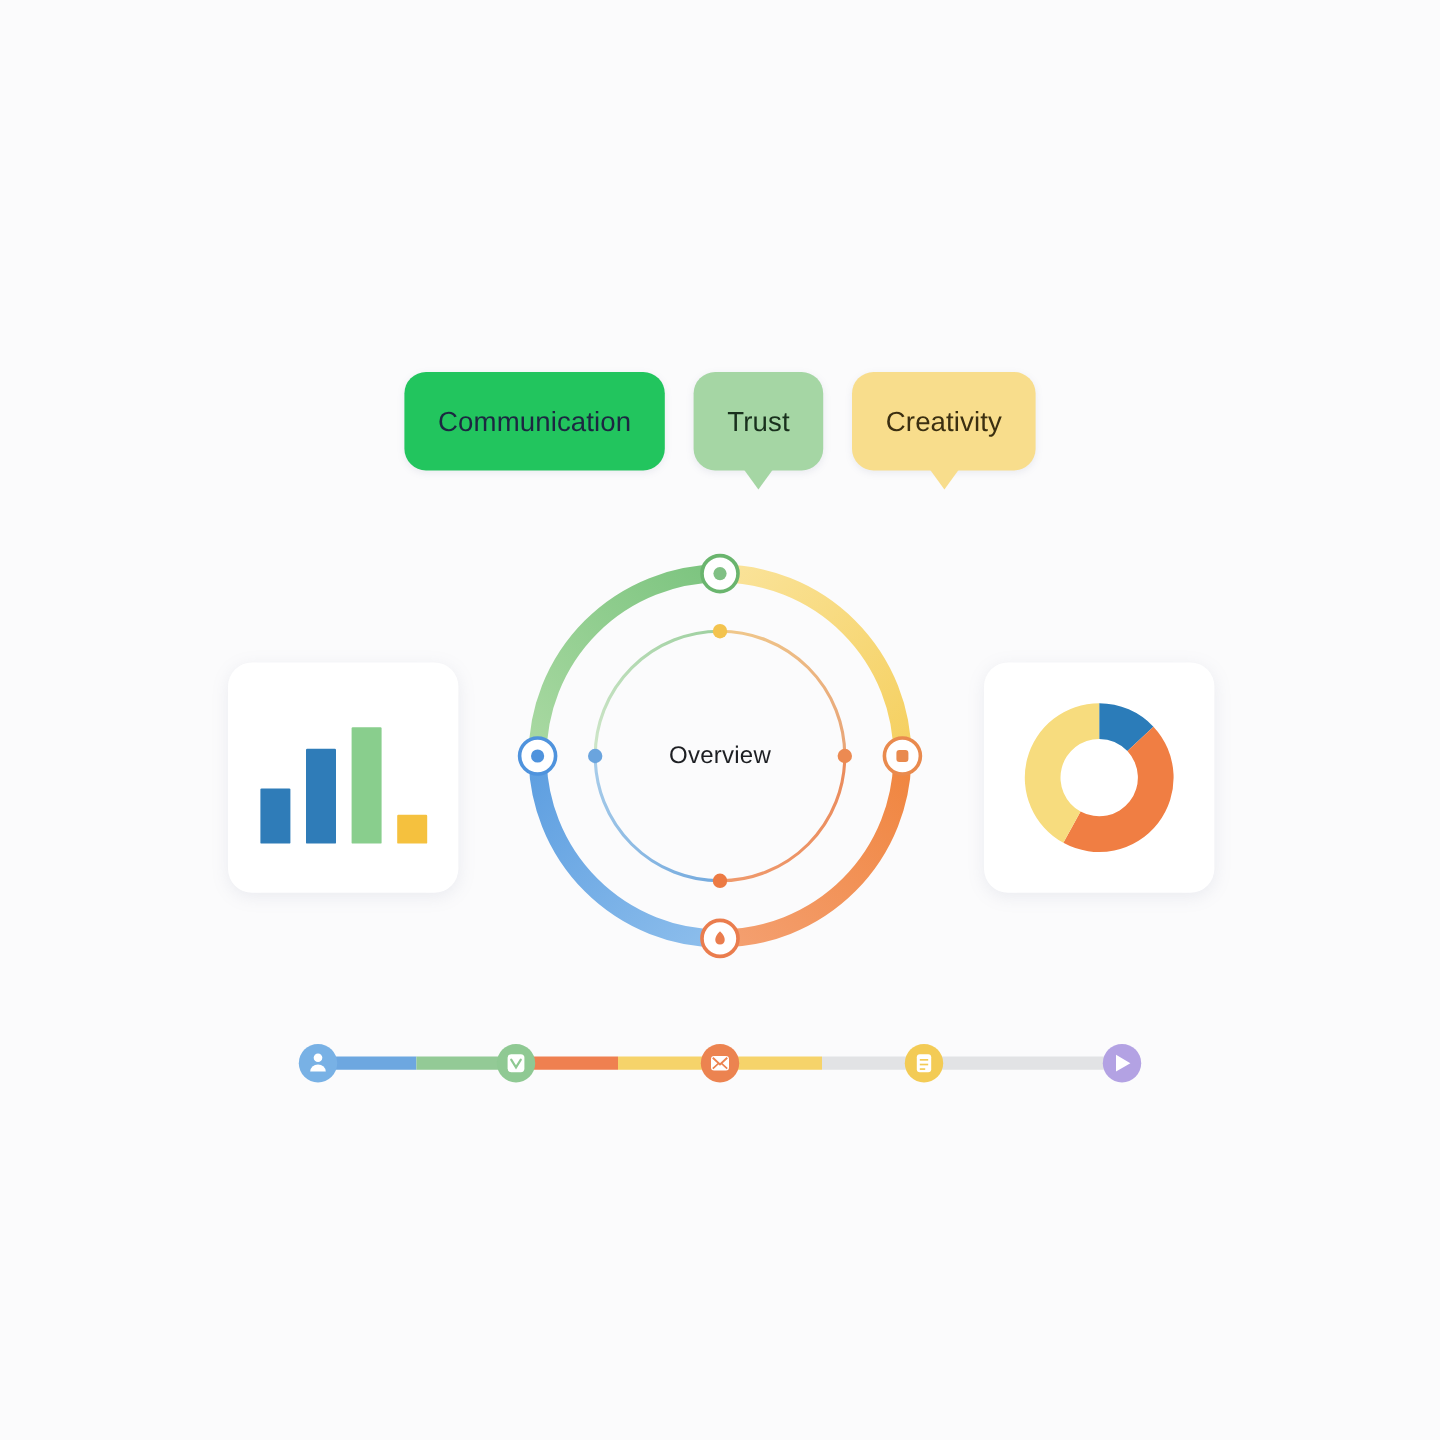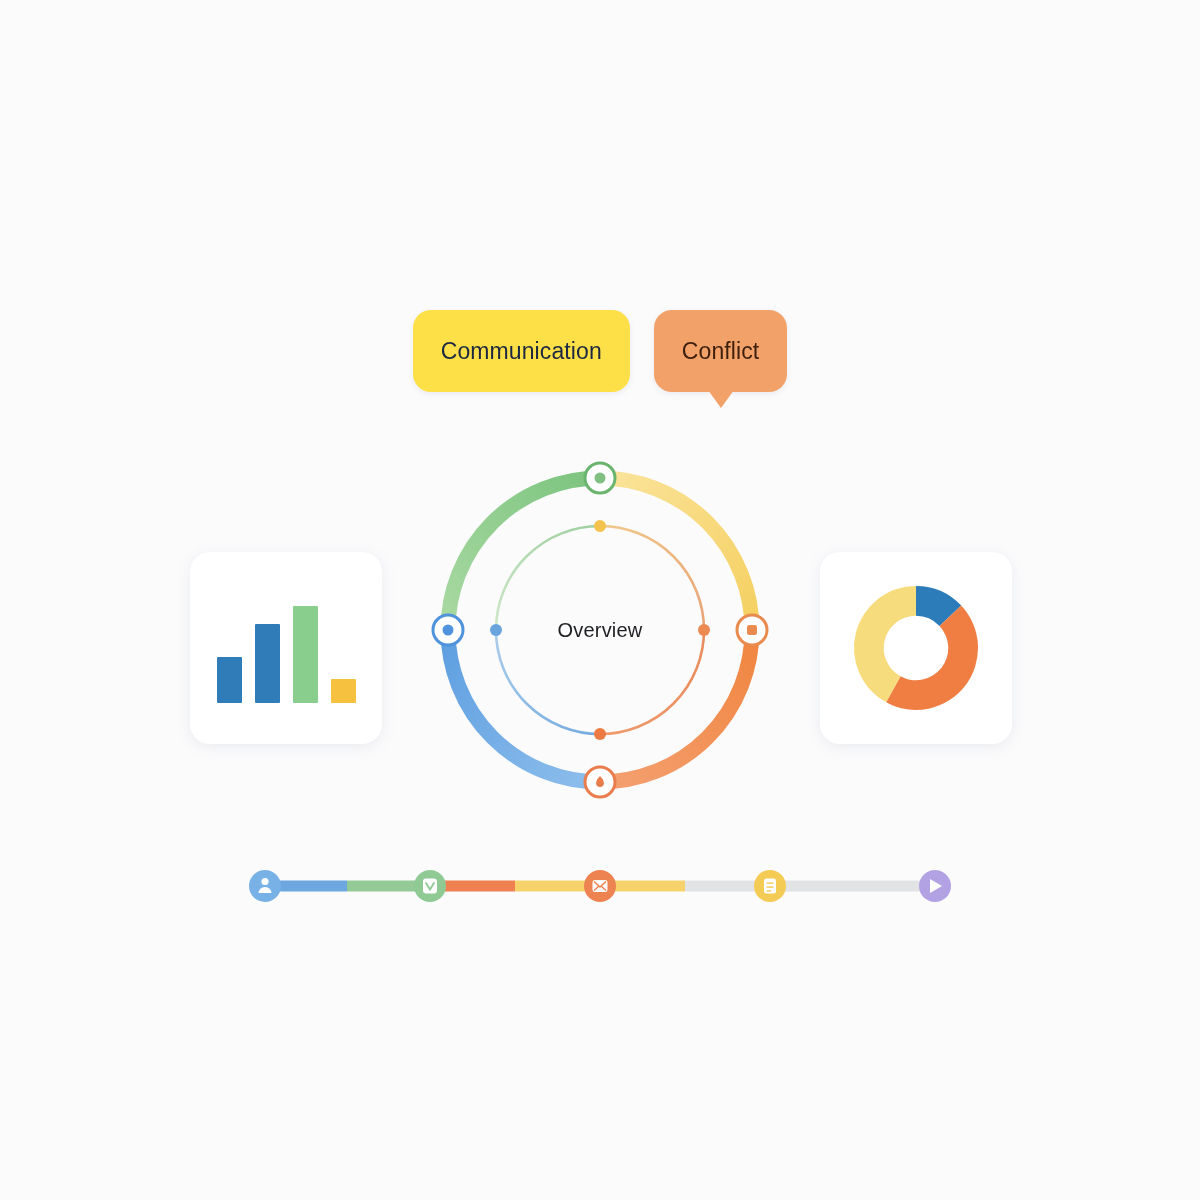--- a/index.html
+++ b/index.html
@@ -60,29 +60,35 @@
   #timeline { position: absolute; left: 245px; top: 866px; width: 710px; height: 40px; }
   #timeline svg { display: block; }
 </style>
 </head>
 <body>
 
 <div id="stage">
 
   <div id="pill-row">
     <div class="pill-wrap">
-      <div class="pill" style="background: #fde047; color: rgb(28, 39, 65);">
+      <div class="pill" style="background: #22c55e; color: rgb(28, 39, 65);">
         <span>Communication</span>
       </div>
     </div>
     <div class="pill-wrap">
-      <div class="pill" style="background: rgb(242, 161, 105); color: rgb(60, 31, 13);">
-        <span>Conflict</span>
-      </div>
-      <div class="pill-tail" style="border-top-color: rgb(242, 161, 105);"></div>
+      <div class="pill" style="background: rgb(165, 214, 164); color: rgb(25, 48, 29);">
+        <span>Trust</span>
+      </div>
+      <div class="pill-tail" style="border-top-color: rgb(165, 214, 164);"></div>
+    </div>
+    <div class="pill-wrap">
+      <div class="pill" style="background: rgb(248, 221, 140); color: rgb(59, 47, 17);">
+        <span>Creativity</span>
+      </div>
+      <div class="pill-tail" style="border-top-color: rgb(248, 221, 140);"></div>
     </div>
   </div>
 
   <div class="side-card" id="card-bar">
     <div id="bars">
         <div class="bar" style="height: 46.2px; background: rgb(47, 124, 184);"></div>
         <div class="bar" style="height: 79.2px; background: rgb(47, 124, 184);"></div>
         <div class="bar" style="height: 96.8px; background: rgb(137, 206, 141);"></div>
         <div class="bar" style="height: 24.2px; background: rgb(245, 193, 62);"></div>
       </div>

